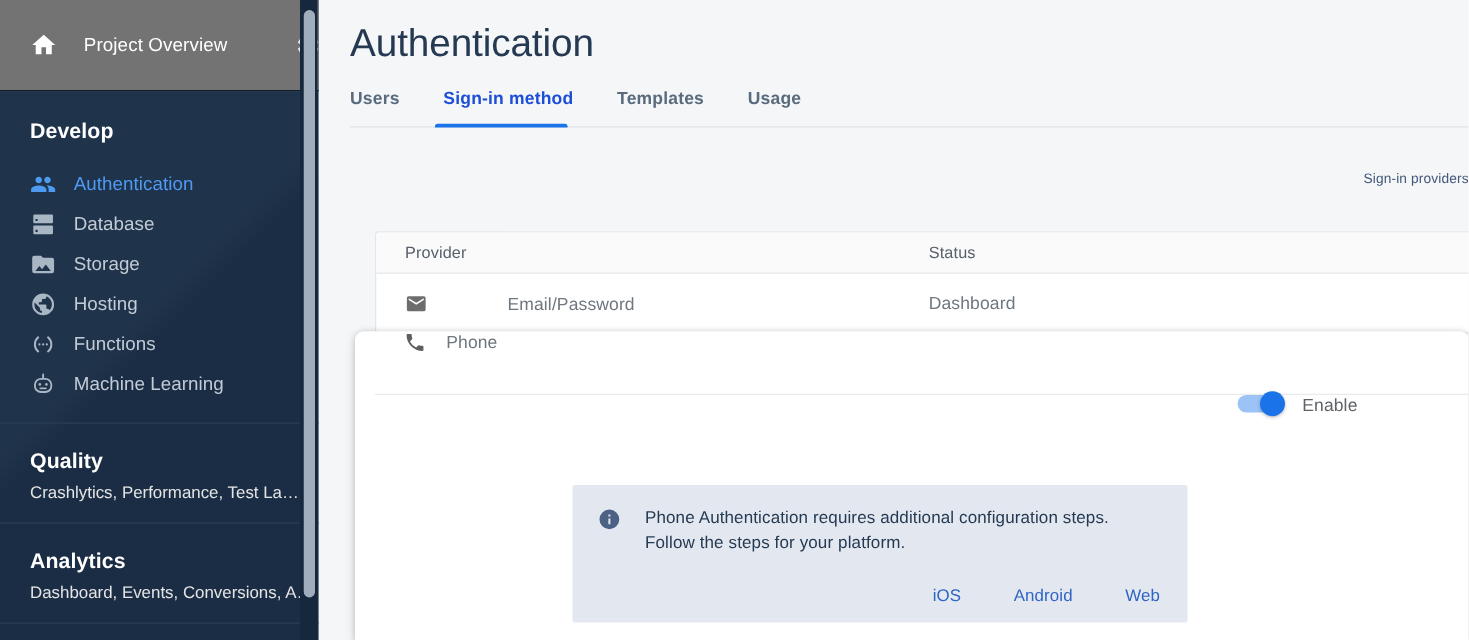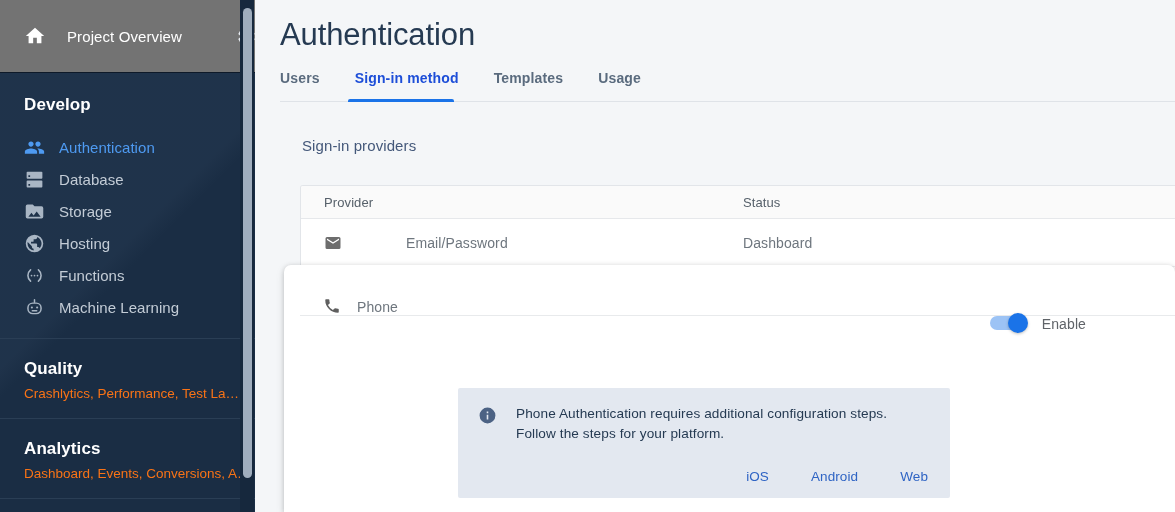--- a/index.html
+++ b/index.html
@@ -76,21 +76,21 @@
   .nav-item.active { color: #4e9af1; }
   .nav-item.active .ic { color: #4e9af1; }
 
   .sb-divider { height: 1px; background: #2a3e55; margin-top: 15px; }
 
   .sb-block { padding: 20px 0 17px 24px; cursor: pointer; }
   .sb-block .blk-title {
     color: #ffffff; font-size: 17px; font-weight: bold; letter-spacing: 0.1px;
   }
   .sb-block .blk-sub {
-    color: #f97316; font-size: 13.5px; margin-top: 7px;
+    color: #e5e5e5; font-size: 13.5px; margin-top: 7px;
     white-space: nowrap; overflow: hidden;
   }
 
   
   #sb-track {
     position: absolute; right: 1px; top: 0;
     width: 14px; height: 512px;
     background: #16283d;
     z-index: 5;
   }
@@ -139,23 +139,24 @@
   }
   .tab-indicator {
     position: absolute; bottom: 0;
     left: 68px; width: 106px; height: 3px;
     background: #1a73e8;
     border-radius: 2px 2px 0 0;
   }
 
   .providers-label {
     color: #44587a;
-    font-size: 15px;
+    font-size: 11px;
     padding: 35px 0 0 47px;
     letter-spacing: 0.1px;
+    text-align: right;
   }
 
   
   .prov-table {
     position: absolute;
     left: 45px; top: 185px;
     width: 880px;
     background: #ffffff;
     border: 1px solid #e2e5e9;
     border-radius: 3px 3px 0 0;
@@ -194,21 +195,21 @@
   .phone-card {
     position: absolute;
     left: 29px; top: 265px;
     width: 891px; height: 247px;
     background: #ffffff;
     border-radius: 7px 7px 0 0;
     box-shadow: 0 1px 5px rgba(0,0,0,0.18), 0 3px 10px rgba(0,0,0,0.10);
     overflow: hidden;
   }
   .phone-head {
-    display: flex; align-items: flex-end;
+    display: flex; align-items: flex-start;
     height: 50px; padding-left: 39px;
     cursor: pointer;
   }
   .phone-head .ic { width: 18px; height: 18px; flex: none; color: #5f5f5f; }
   .phone-head .nm {
     margin-left: 16px; color: #6e767e; font-size: 14px; letter-spacing: 0.1px;
   }
   .phone-sep {
     height: 1px; background: #e8eaec; margin-left: 16px; margin-right: 0;
   }

